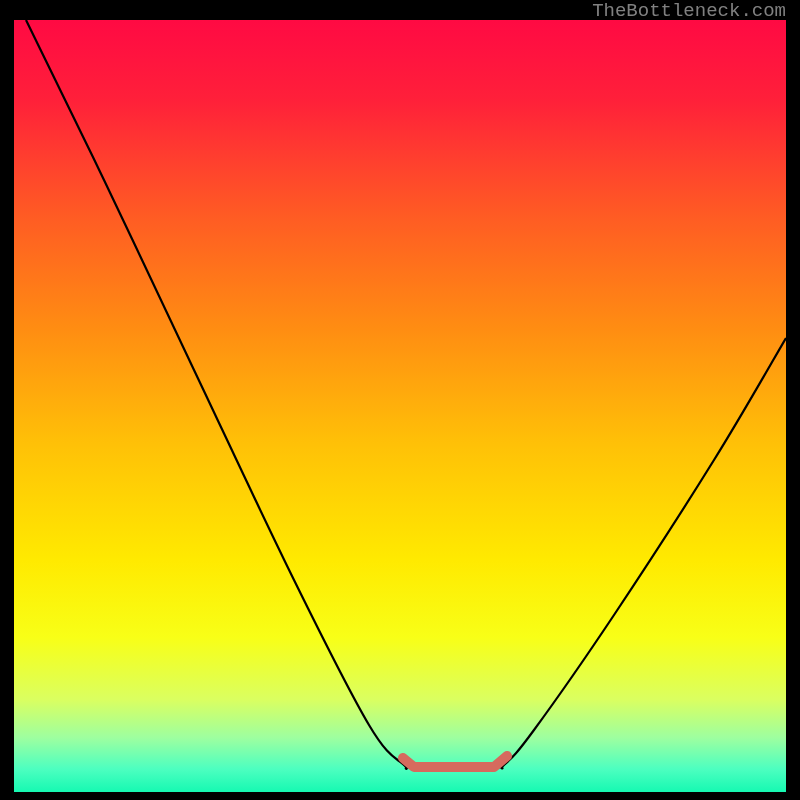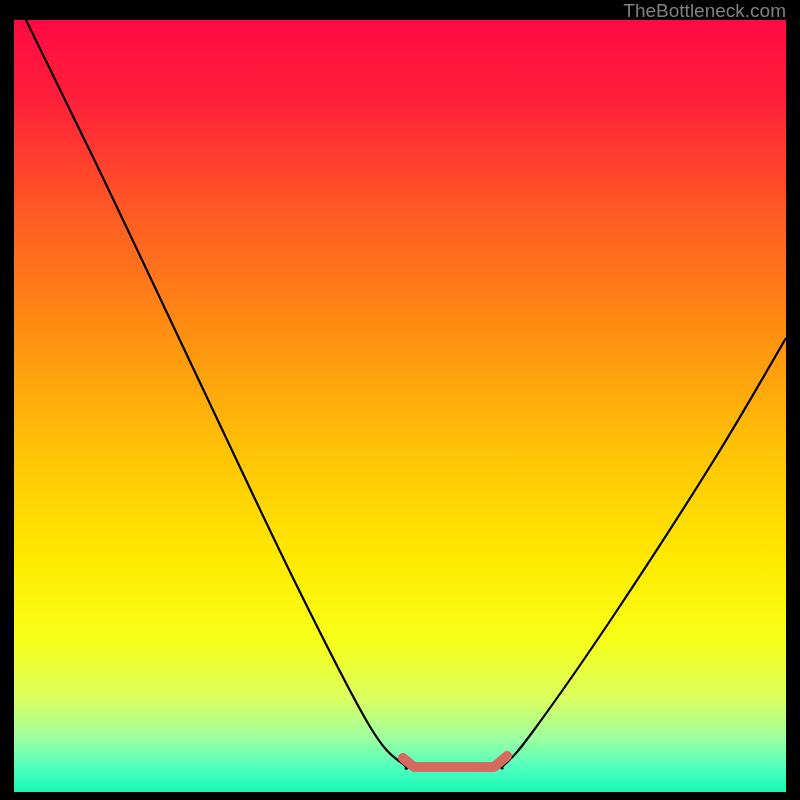--- a/index.html
+++ b/index.html
@@ -15,21 +15,21 @@
     left: 14px;
     top: 20px;
     width: 772px;
     height: 772px;
     background: #000000;
   }
   .watermark {
     position: absolute;
     top: 0px;
     right: 14px;
-    font-family: Liberation Sans, sans-serif;
+    font-family: Liberation Mono, monospace;
     font-size: 19px;
     color: #808080;
     letter-spacing: 0px;
     font-weight: 400;
   }
   svg {
     position: absolute;
     left: 0;
     top: 0;
   }

